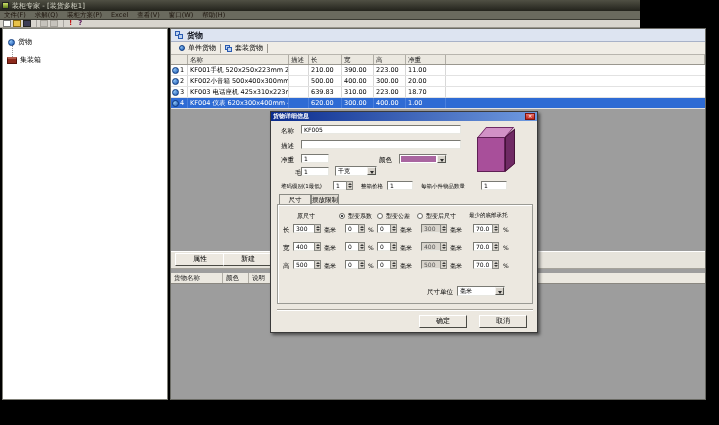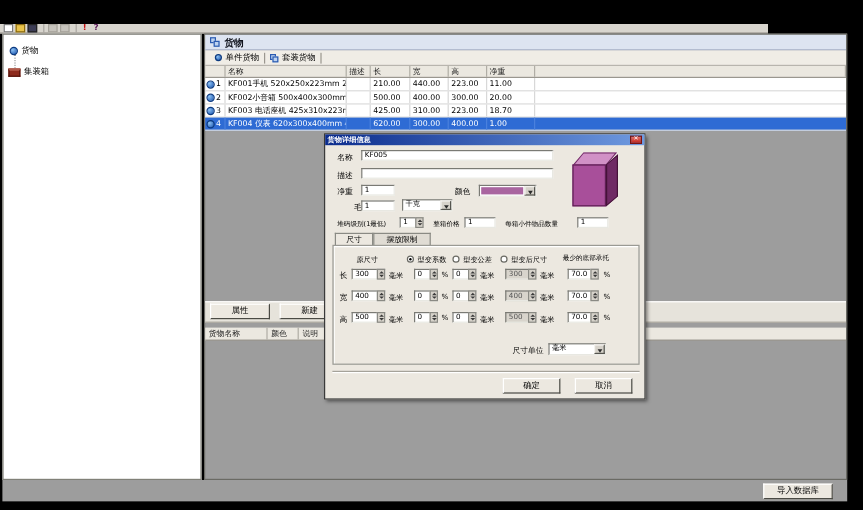--- a/index.html
+++ b/index.html
@@ -123,20 +123,33 @@
   .cube-front { position:absolute; left:1px; top:13px; width:28px; height:35px; background:#a84f9a; border:1px solid #5e1f54; }
   .cube-side { position:absolute; left:29px; top:13px; width:10px; height:35px; background:#6f2a64;
     border:1px solid #451238; transform:skewY(-40deg); transform-origin:0 0; }
 </style>
 </head>
 <body>
 
 <div class="screen">
 
   <div class="chrome">
+    <div class="titlebar">
+      <span class="app-icon"></span>
+      <span class="title-text">装柜专家 - [装货多柜1]</span>
+    </div>
+    <div class="menubar">
+      <span class="menu-item">文件(F)</span>
+      <span class="menu-item">求解(Q)</span>
+      <span class="menu-item">装柜方案(P)</span>
+      <span class="menu-item">Excel</span>
+      <span class="menu-item">查看(V)</span>
+      <span class="menu-item">窗口(W)</span>
+      <span class="menu-item">帮助(H)</span>
+    </div>
     <div class="toolbar">
       <span class="tb tb-new"></span>
       <span class="tb tb-open"></span>
       <span class="tb tb-save"></span>
       <span class="tb-sep"></span>
       <span class="tb tb-gray"></span>
       <span class="tb tb-gray"></span>
       <span class="tb-sep"></span>
       <span class="tb tb-txt tb-solve">!</span>
       <span class="tb tb-txt tb-help">?</span>
@@ -186,21 +199,21 @@
       </div>
 
       <div class="trow">
         <div class="tc c-num">
             <span class="sph"></span>
             <span>1</span>
           </div>
         <div class="tc c-name">KF001手机 520x250x223mm 24个装</div>
         <div class="tc c-desc"></div>
         <div class="tc c-len">210.00</div>
-        <div class="tc c-wid">440.00</div>
+        <div class="tc c-wid">390.00</div>
         <div class="tc c-hgt">223.00</div>
         <div class="tc c-net">11.00</div>
         <div class="tc c-rest"></div>
       </div>
 
       <div class="trow">
         <div class="tc c-num">
             <span class="sph"></span>
             <span>2</span>
           </div>
@@ -213,21 +226,21 @@
         <div class="tc c-rest"></div>
       </div>
 
       <div class="trow">
         <div class="tc c-num">
             <span class="sph"></span>
             <span>3</span>
           </div>
         <div class="tc c-name">KF003 电话座机 425x310x223mm 20个装</div>
         <div class="tc c-desc"></div>
-        <div class="tc c-len">425.00</div>
+        <div class="tc c-len">639.83</div>
         <div class="tc c-wid">310.00</div>
         <div class="tc c-hgt">223.00</div>
         <div class="tc c-net">18.70</div>
         <div class="tc c-rest"></div>
       </div>
 
       <div class="trow sel">
         <div class="tc c-num">
             <span class="sph"></span>
             <span>4</span>
@@ -237,33 +250,30 @@
         <div class="tc c-len">620.00</div>
         <div class="tc c-wid">300.00</div>
         <div class="tc c-hgt">400.00</div>
         <div class="tc c-net">1.00</div>
         <div class="tc c-rest"></div>
       </div>
     </div>
 
     <div class="btnbar"></div>
     <div class="btn" style="left:4px; top:224px; width:50px;">属性</div>
-    <div class="btn" style="left:62px; top:224px; width:50px;">新建</div>
+    <div class="btn" style="left:52px; top:224px; width:50px;">新建</div>
     <div class="btn" style="left:120px; top:224px; width:50px;">删除</div>
 
     <div class="hdr2">
       <div class="h2c h2-name">货物名称</div>
       <div class="h2c h2-color">颜色</div>
       <div class="h2c h2-note">说明</div>
     </div>
   </div>
 
-  <div class="bottombar">
-    <div class="btn import-btn">导入数据库</div>
-  </div>
   <div class="blackstrip"></div>
 
   <div class="dialog">
     <div class="d-titlebar">
       <span class="d-title">货物详细信息</span>
       <span class="d-close">✕</span>
     </div>
 
     <span class="d-label" style="left:10px; top:15px;">名称</span>
     <div class="fld" style="left:30px; top:13px; width:160px;">KF005</div>
@@ -297,21 +307,21 @@
     <div class="fld spn" style="left:62px; top:69px; width:20px;">
       <span>1</span>
       <span class="spinbtns"></span>
     </div>
     <span class="d-label" style="left:90px; top:71px; font-size:5.5px;">整箱价格</span>
     <div class="fld" style="left:116px; top:69px; width:26px;">1</div>
     <span class="d-label" style="left:150px; top:71px; font-size:5.5px;">每箱小件物品数量</span>
     <div class="fld" style="left:210px; top:69px; width:26px;">1</div>
 
     <div class="dtab active" style="left:8px; top:82px; width:32px;">尺寸</div>
-    <div class="dtab" style="left:40px; top:82px; width:48px;">摆放限制</div>
+    <div class="dtab" style="left:40px; top:82px; width:28px;">摆放限制</div>
 
     <div class="groupbox"></div>
 
     <span class="ghead" style="left:26px; top:100px;">原尺寸</span>
     <span class="rad on" style="left:68px; top:101px;"></span>
     <span class="ghead" style="left:77px; top:100px;">型变系数</span>
     <span class="rad" style="left:106px; top:101px;"></span>
     <span class="ghead" style="left:115px; top:100px;">型变公差</span>
     <span class="rad" style="left:146px; top:101px;"></span>
     <span class="ghead" style="left:155px; top:100px;">型变后尺寸</span>

